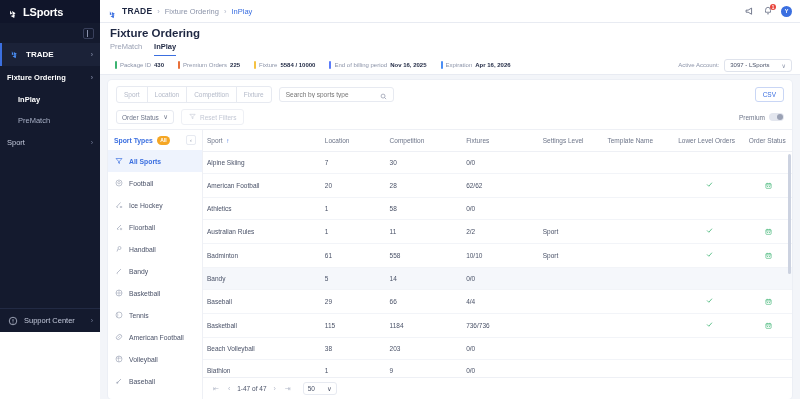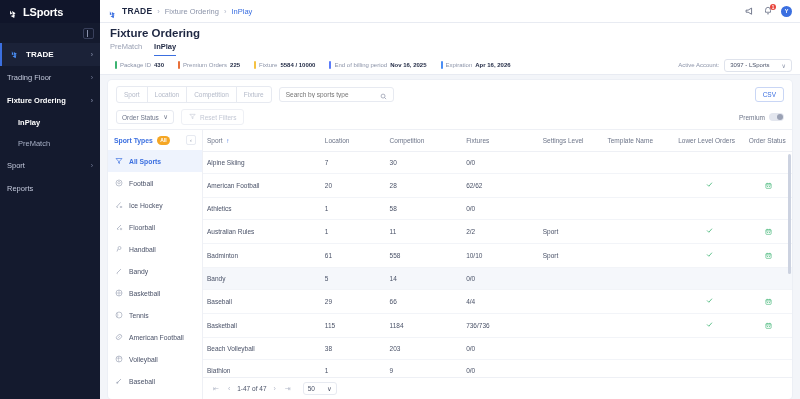--- a/index.html
+++ b/index.html
@@ -5,21 +5,21 @@
   * { box-sizing: border-box; margin: 0; padding: 0; }
   html, body {
     width: 800px; height: 399px;
     font-family: "Liberation Sans", sans-serif;
     background: #ffffff; overflow: hidden;
   }
   .app { display: flex; width: 800px; height: 399px; }
 
   
   .sidebar {
-    width: 100px; height: 399px; background: #141a2e;
+    width: 100px; height: 332px; background: #141a2e;
     display: flex; flex-direction: column; flex: 0 0 100px;
     position: relative;
   }
   .sb-logo {
     height: 23px; display: flex; align-items: center; gap: 4px;
     padding: 0 8px; background: #10152a;
   }
   .sb-logo .logo-mark { width: 11px; height: 11px; position: relative; flex: 0 0 11px; }
   .sb-logo .logo-text { color: #fff; font-size: 11px; font-weight: 700; letter-spacing: -.2px; }
   .sb-collapse-row { height: 20px; display: flex; justify-content: flex-end; align-items: center; padding-right: 6px; }
@@ -201,49 +201,55 @@
       <div class="sb-item group trade">
         <span class="sb-ico">
           <svg width="10" height="10" viewBox="0 0 16 16">
               <path d="M3 2 L6 7 L3 8 Z M6 3 L11 6 L7 9 Z M4 10 L10 8 L9 13 Z" fill="#4a8ef5"></path>
             </svg>
         </span>
         <span>TRADE</span>
         <span class="sb-chev">›</span>
       </div>
 
-      <div class="sb-item">
-        <span>Trading Floor</span>
-        <span class="sb-chev">›</span>
-      </div>
 
       <div class="sb-item" style="color:#ffffff;font-weight:700;">
         <span>Fixture Ordering</span>
         <span class="sb-chev">›</span>
       </div>
 
       <div class="sb-sub active">
         <span>InPlay</span>
       </div>
       <div class="sb-sub">
         <span>PreMatch</span>
       </div>
 
       <div class="sb-item">
         <span>Sport</span>
         <span class="sb-chev">›</span>
       </div>
-      <div class="sb-item">
-        <span>Reports</span>
-      </div>
     </div>
 
 
 
 
+    <div class="sb-bottom">
+      <div class="sb-support">
+        <span class="sb-ico">
+          <svg width="10" height="10" viewBox="0 0 16 16">
+              <circle cx="8" cy="8" r="6" fill="none" stroke="#c3c9db" stroke-width="1.2"></circle>
+              <path d="M8 5 V9" stroke="#c3c9db" stroke-width="1.2"></path>
+              <circle cx="8" cy="11" r=".8" fill="#c3c9db"></circle>
+            </svg>
+        </span>
+        <span>Support Center</span>
+        <span class="sb-chev">›</span>
+      </div>
+    </div>
   </aside>
 
   <div class="main">
 
     <div class="topbar">
       <div class="crumb-home">
         <span class="crumb-logo">
           <svg width="10" height="10" viewBox="0 0 16 16">
               <path d="M3 2 L6 7 L3 8 Z M6 3 L11 6 L7 9 Z M4 10 L10 8 L9 13 Z" fill="#3b6fe0"></path>
             </svg>

